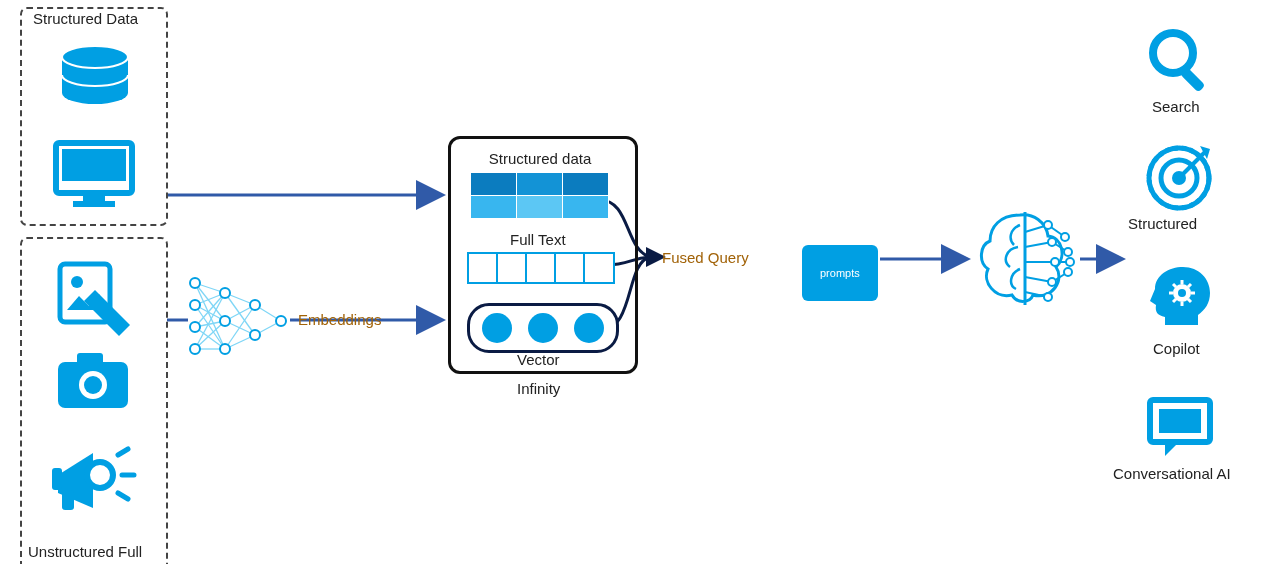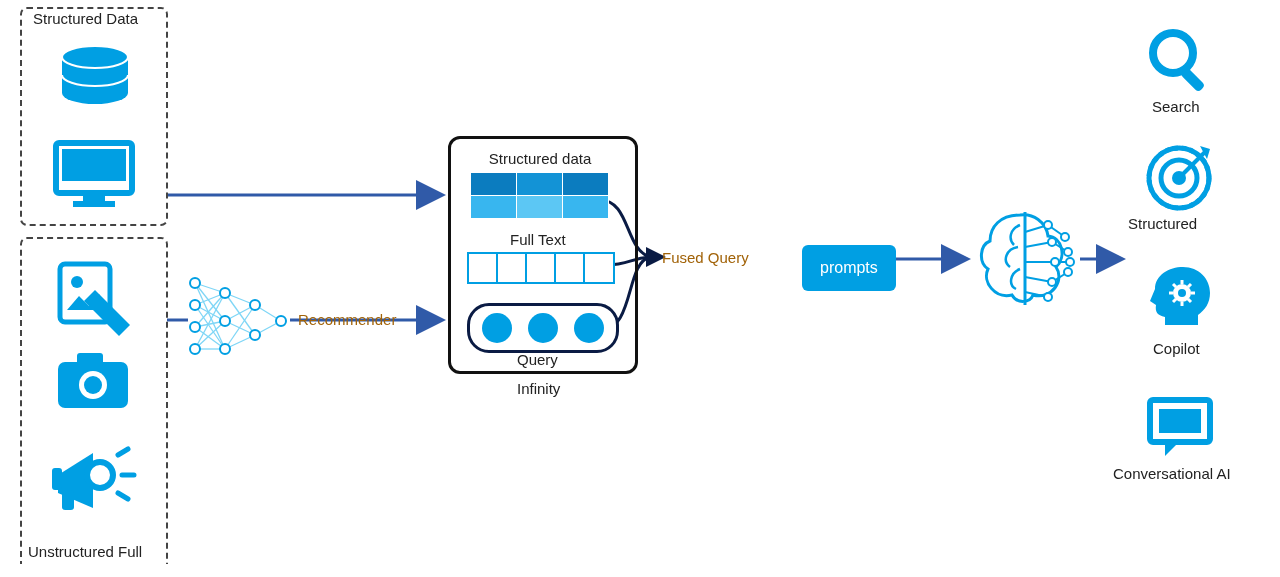--- a/index.html
+++ b/index.html
@@ -11,21 +11,21 @@
   
   .grid3x2{position:absolute;width:140px;height:48px}
   .grid3x2 div{position:absolute;width:45px;height:22px;border:1px solid #fff}
   
   .ftrow{position:absolute}
   .ftcell{position:absolute;width:28px;height:28px;border:2px solid #009fe3;background:#fff}
   
   .pill{position:absolute;border:3px solid #0a1b44;border-radius:22px;background:#fff}
   .pill .dot{position:absolute;width:30px;height:30px;border-radius:50%;background:#009fe3}
   
-  .prompts{position:absolute;background:#009fe3;color:#fff;border-radius:6px;padding:14px 18px;font-size:16px}
+  .prompts{position:absolute;background:#009fe3;color:#fff;border-radius:6px;padding:22px 18px;font-size:11px}
   svg.abs{position:absolute;left:0;top:0;overflow:visible}
 </style>
 </head>
 <body>
 
 <div class="stage">
 
   <svg class="abs" width="1280" height="577">
     <defs>
       <marker id="arr-mid" markerWidth="10" markerHeight="10" refX="8" refY="5" orient="auto">
@@ -126,21 +126,21 @@
         <circle cx="10" cy="52" r="5"></circle>
         <circle cx="10" cy="74" r="5"></circle>
       <circle cx="40" cy="18" r="5"></circle>
         <circle cx="40" cy="46" r="5"></circle>
         <circle cx="40" cy="74" r="5"></circle>
       <circle cx="70" cy="30" r="5"></circle>
         <circle cx="70" cy="60" r="5"></circle>
       <circle cx="96" cy="46" r="5"></circle>
     </g>
   </svg>
-  <div class="label" style="left:298px;top:311px">Recommender</div>
+  <div class="label" style="left:298px;top:311px">Embeddings</div>
 
   <div class="solid-box" style="left:448px;top:136px;width:184px;height:232px"></div>
   <div class="box-label" style="left:517px;top:380px">Infinity</div>
 
   <div class="box-label" style="left:485px;top:150px;width:110px">Structured data</div>
   <div class="grid3x2" style="left:470px;top:172px">
     <div style="left:0;top:0;background:#0b7cbf"></div>
     <div style="left:46px;top:0;background:#1393d6"></div>
     <div style="left:92px;top:0;background:#0b7cbf"></div>
     <div style="left:0;top:23px;background:#38b6ef"></div>
@@ -155,21 +155,21 @@
     <div class="ftcell" style="left:58px"></div>
     <div class="ftcell" style="left:87px"></div>
     <div class="ftcell" style="left:116px"></div>
   </div>
 
   <div class="pill" style="left:467px;top:303px;width:146px;height:44px">
     <div class="dot" style="left:12px;top:7px"></div>
     <div class="dot" style="left:58px;top:7px"></div>
     <div class="dot" style="left:104px;top:7px"></div>
   </div>
-  <div class="box-label" style="left:517px;top:351px">Query</div>
+  <div class="box-label" style="left:517px;top:351px">Vector</div>
 
   <div class="label" style="left:662px;top:249px">Fused Query</div>
 
   <div class="prompts" style="left:802px;top:245px">
     <span>prompts</span>
   </div>
 
   <svg class="abs" style="left:970px;top:207px" width="110" height="105">
     <path d="M50 8 C30 8 20 20 20 34 C10 38 8 55 18 62 C12 75 25 92 42 88 C47 97 60 96 63 88 C82 93 95 73 86 60 C97 50 92 30 78 29 C76 15 63 6 50 8 Z" fill="none" stroke="#009fe3" stroke-width="3"></path>
     <line x1="55" y1="5" x2="55" y2="98" stroke="#009fe3" stroke-width="3"></line>

